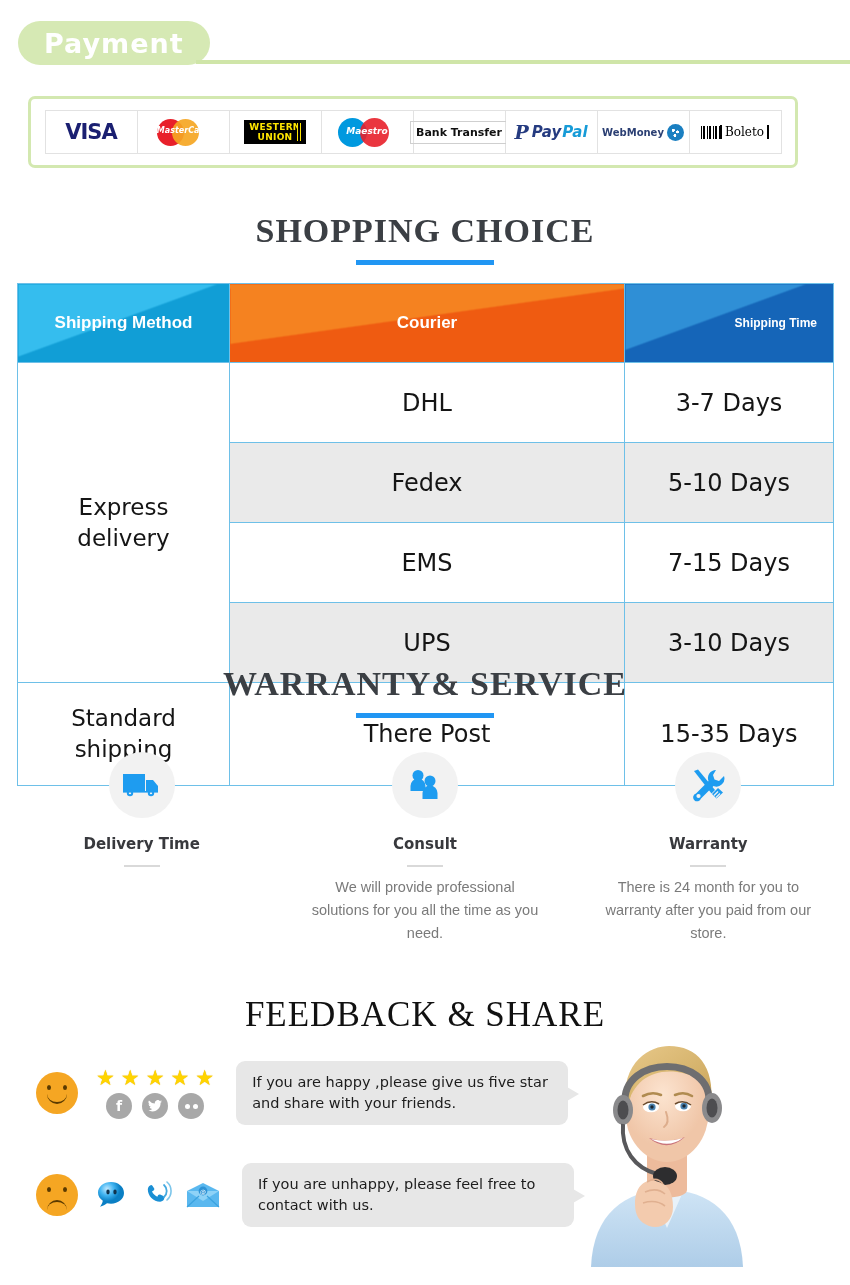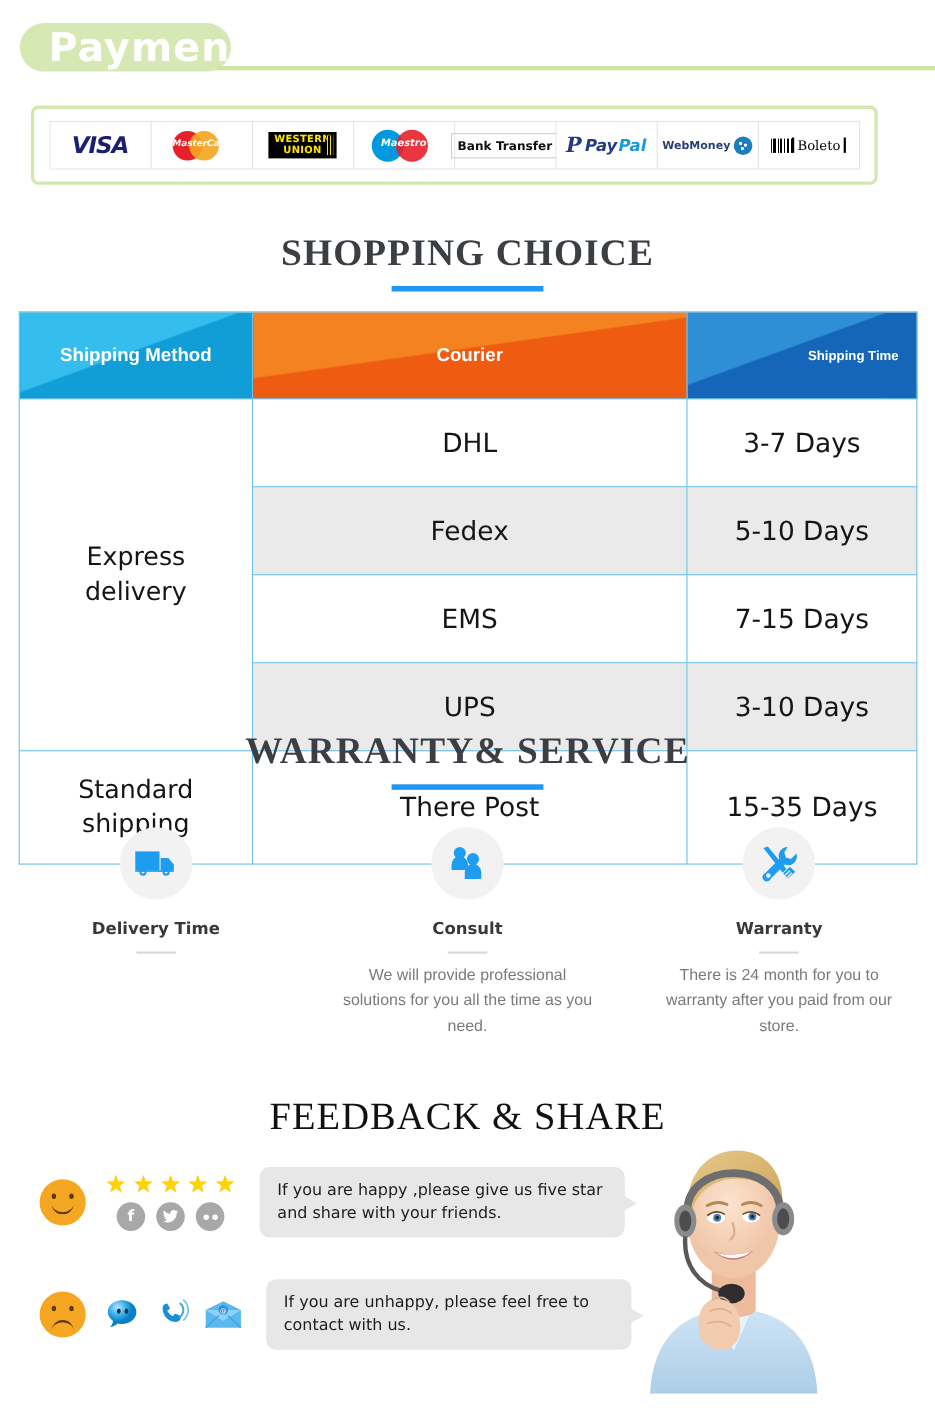--- a/index.html
+++ b/index.html
@@ -16,21 +16,21 @@
   .payment-header{position:relative;height:78px;}
   .payment-pill{
     position:absolute;left:18px;top:21px;
     width:192px;height:44px;
     background:#d6e9b4;
     border-radius:22px;
     display:flex;align-items:center;
   }
   .payment-pill-label{
     color:#ffffff;
-    font-size:36px;
+    font-size:27px;
     font-weight:bold;
     letter-spacing:1px;
     padding-left:26px;
     font-family:"DejaVu Sans", sans-serif;
   }
   .payment-rule{
     position:absolute;left:196px;top:60px;
     width:654px;height:4px;
     background:#cfe5a8;
   }
@@ -47,21 +47,21 @@
   }
   .pay-strip{display:flex;align-items:stretch;height:42px;border:1px solid #e2e2e2;}
   .pay-cell{
     width:91px;
     border-right:1px solid #e2e2e2;
     display:flex;align-items:center;justify-content:center;
     background:#fff;
   }
   .pay-cell:last-child{border-right:none;}
 
-  .visa{color:#1a1f71;font-style:italic;font-weight:bold;font-size:21px;letter-spacing:-1px;font-family:"DejaVu Sans",sans-serif;}
+  .visa{color:#1a1f71;font-weight:bold;font-size:21px;letter-spacing:-1px;font-family:"DejaVu Sans",sans-serif;}
   .mc{position:relative;width:56px;height:30px;}
   .mc .c1,.mc .c2{position:absolute;top:2px;width:27px;height:27px;border-radius:50%;}
   .mc .c1{left:2px;background:#e8202a;}
   .mc .c2{left:17px;background:#f5a623;opacity:.92;}
   .mc .txt{position:absolute;left:0;top:9px;width:56px;text-align:center;color:#fff;font-size:8px;font-weight:bold;font-style:italic;z-index:3;font-family:"DejaVu Sans",sans-serif;}
   .wu{background:#000;padding:2px 5px;display:flex;flex-direction:column;align-items:center;position:relative;}
   .wu span{color:#ffe600;font-size:9px;font-weight:bold;line-height:10px;letter-spacing:.3px;font-family:"DejaVu Sans",sans-serif;}
   .wu .bars{position:absolute;right:3px;top:3px;bottom:3px;width:6px;
     background:repeating-linear-gradient(90deg,#ffe600 0 1px,#000 1px 3px);}
   .maestro{position:relative;width:58px;height:30px;}

